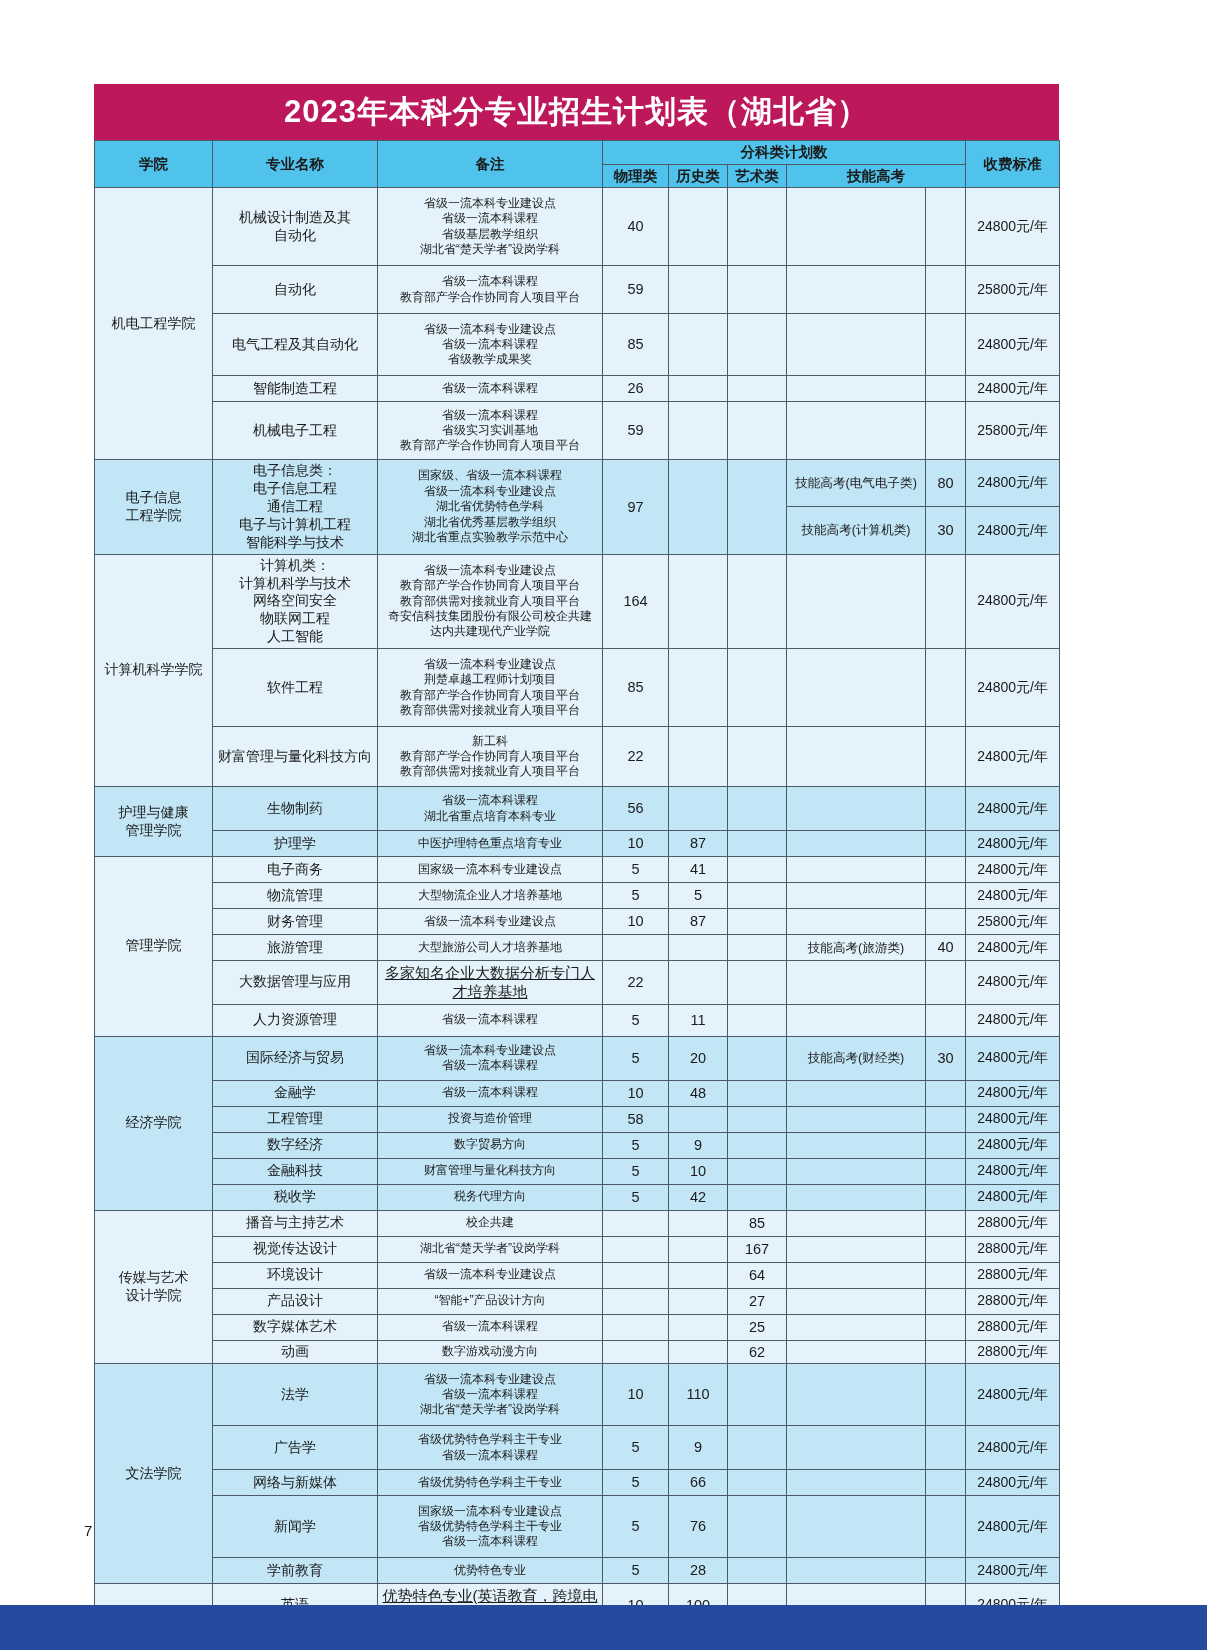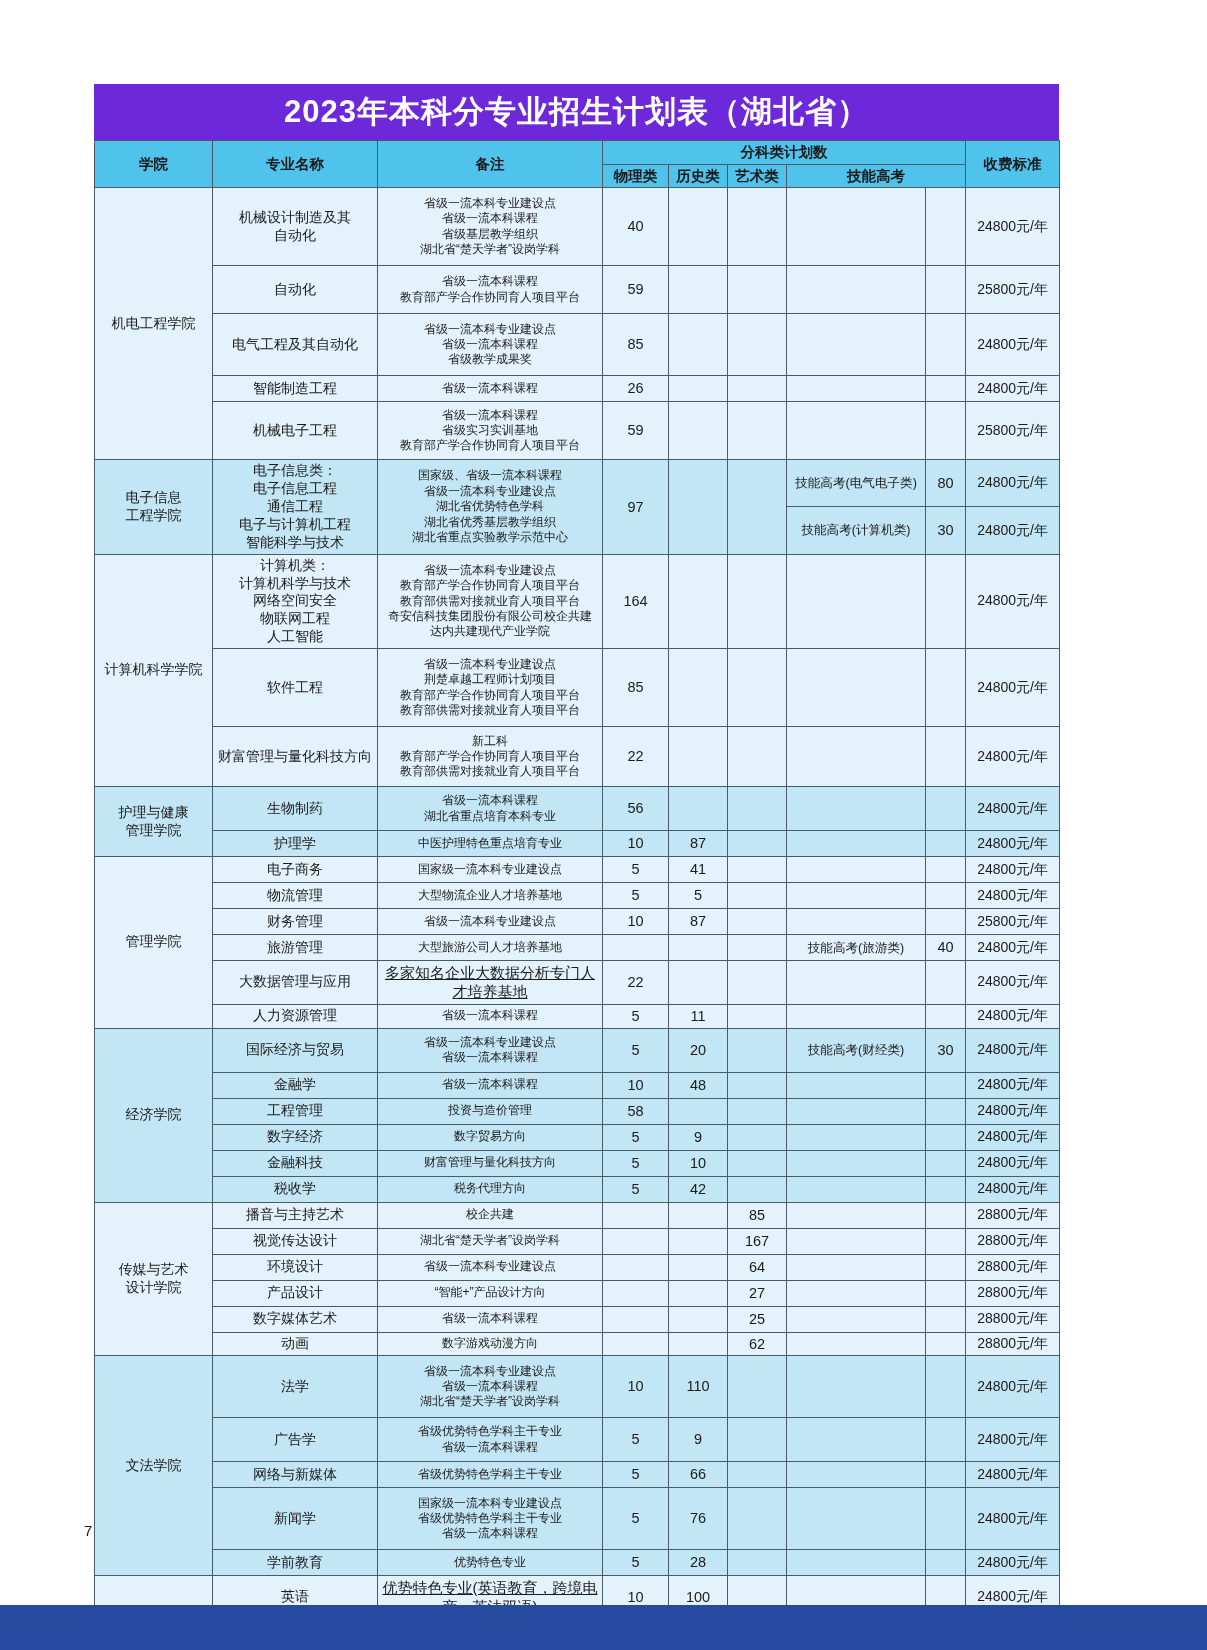--- a/index.html
+++ b/index.html
@@ -12,21 +12,21 @@
     position: relative;
     width: 1207px; height: 1650px;
     background: #ffffff;
     overflow: hidden;
   }
   
   .title-bar {
     position: absolute;
     left: 94px; top: 84px;
     width: 965px; height: 56px;
-    background: #6d28d9;
+    background: #be185d;
     display: flex; align-items: center; justify-content: center;
   }
   .title-bar .title-text {
     color: #ffffff;
     font-size: 31px;
     font-weight: bold;
     letter-spacing: 1px;
     white-space: nowrap;
   }
   
@@ -333,21 +333,21 @@
         <tr class="tint-a" style="height: 26px;">
           <td class="major">大数据管理与应用</td>
           <td class="remark small">多家知名企业大数据分析专门人才培养基地</td>
           <td class="num">22</td>
           <td class="num"></td>
           <td class="num"></td>
           <td class="skill"></td>
           <td class="num"></td>
           <td class="fee">24800元/年</td>
         </tr>
-        <tr class="tint-a" style="height: 24px;">
+        <tr class="tint-a" style="height: 32px;">
           <td class="major">人力资源管理</td>
           <td class="remark">省级一流本科课程</td>
           <td class="num">5</td>
           <td class="num">11</td>
           <td class="num"></td>
           <td class="skill"></td>
           <td class="num"></td>
           <td class="fee">24800元/年</td>
         </tr>
         <tr class="tint-b" style="height: 44px;">

